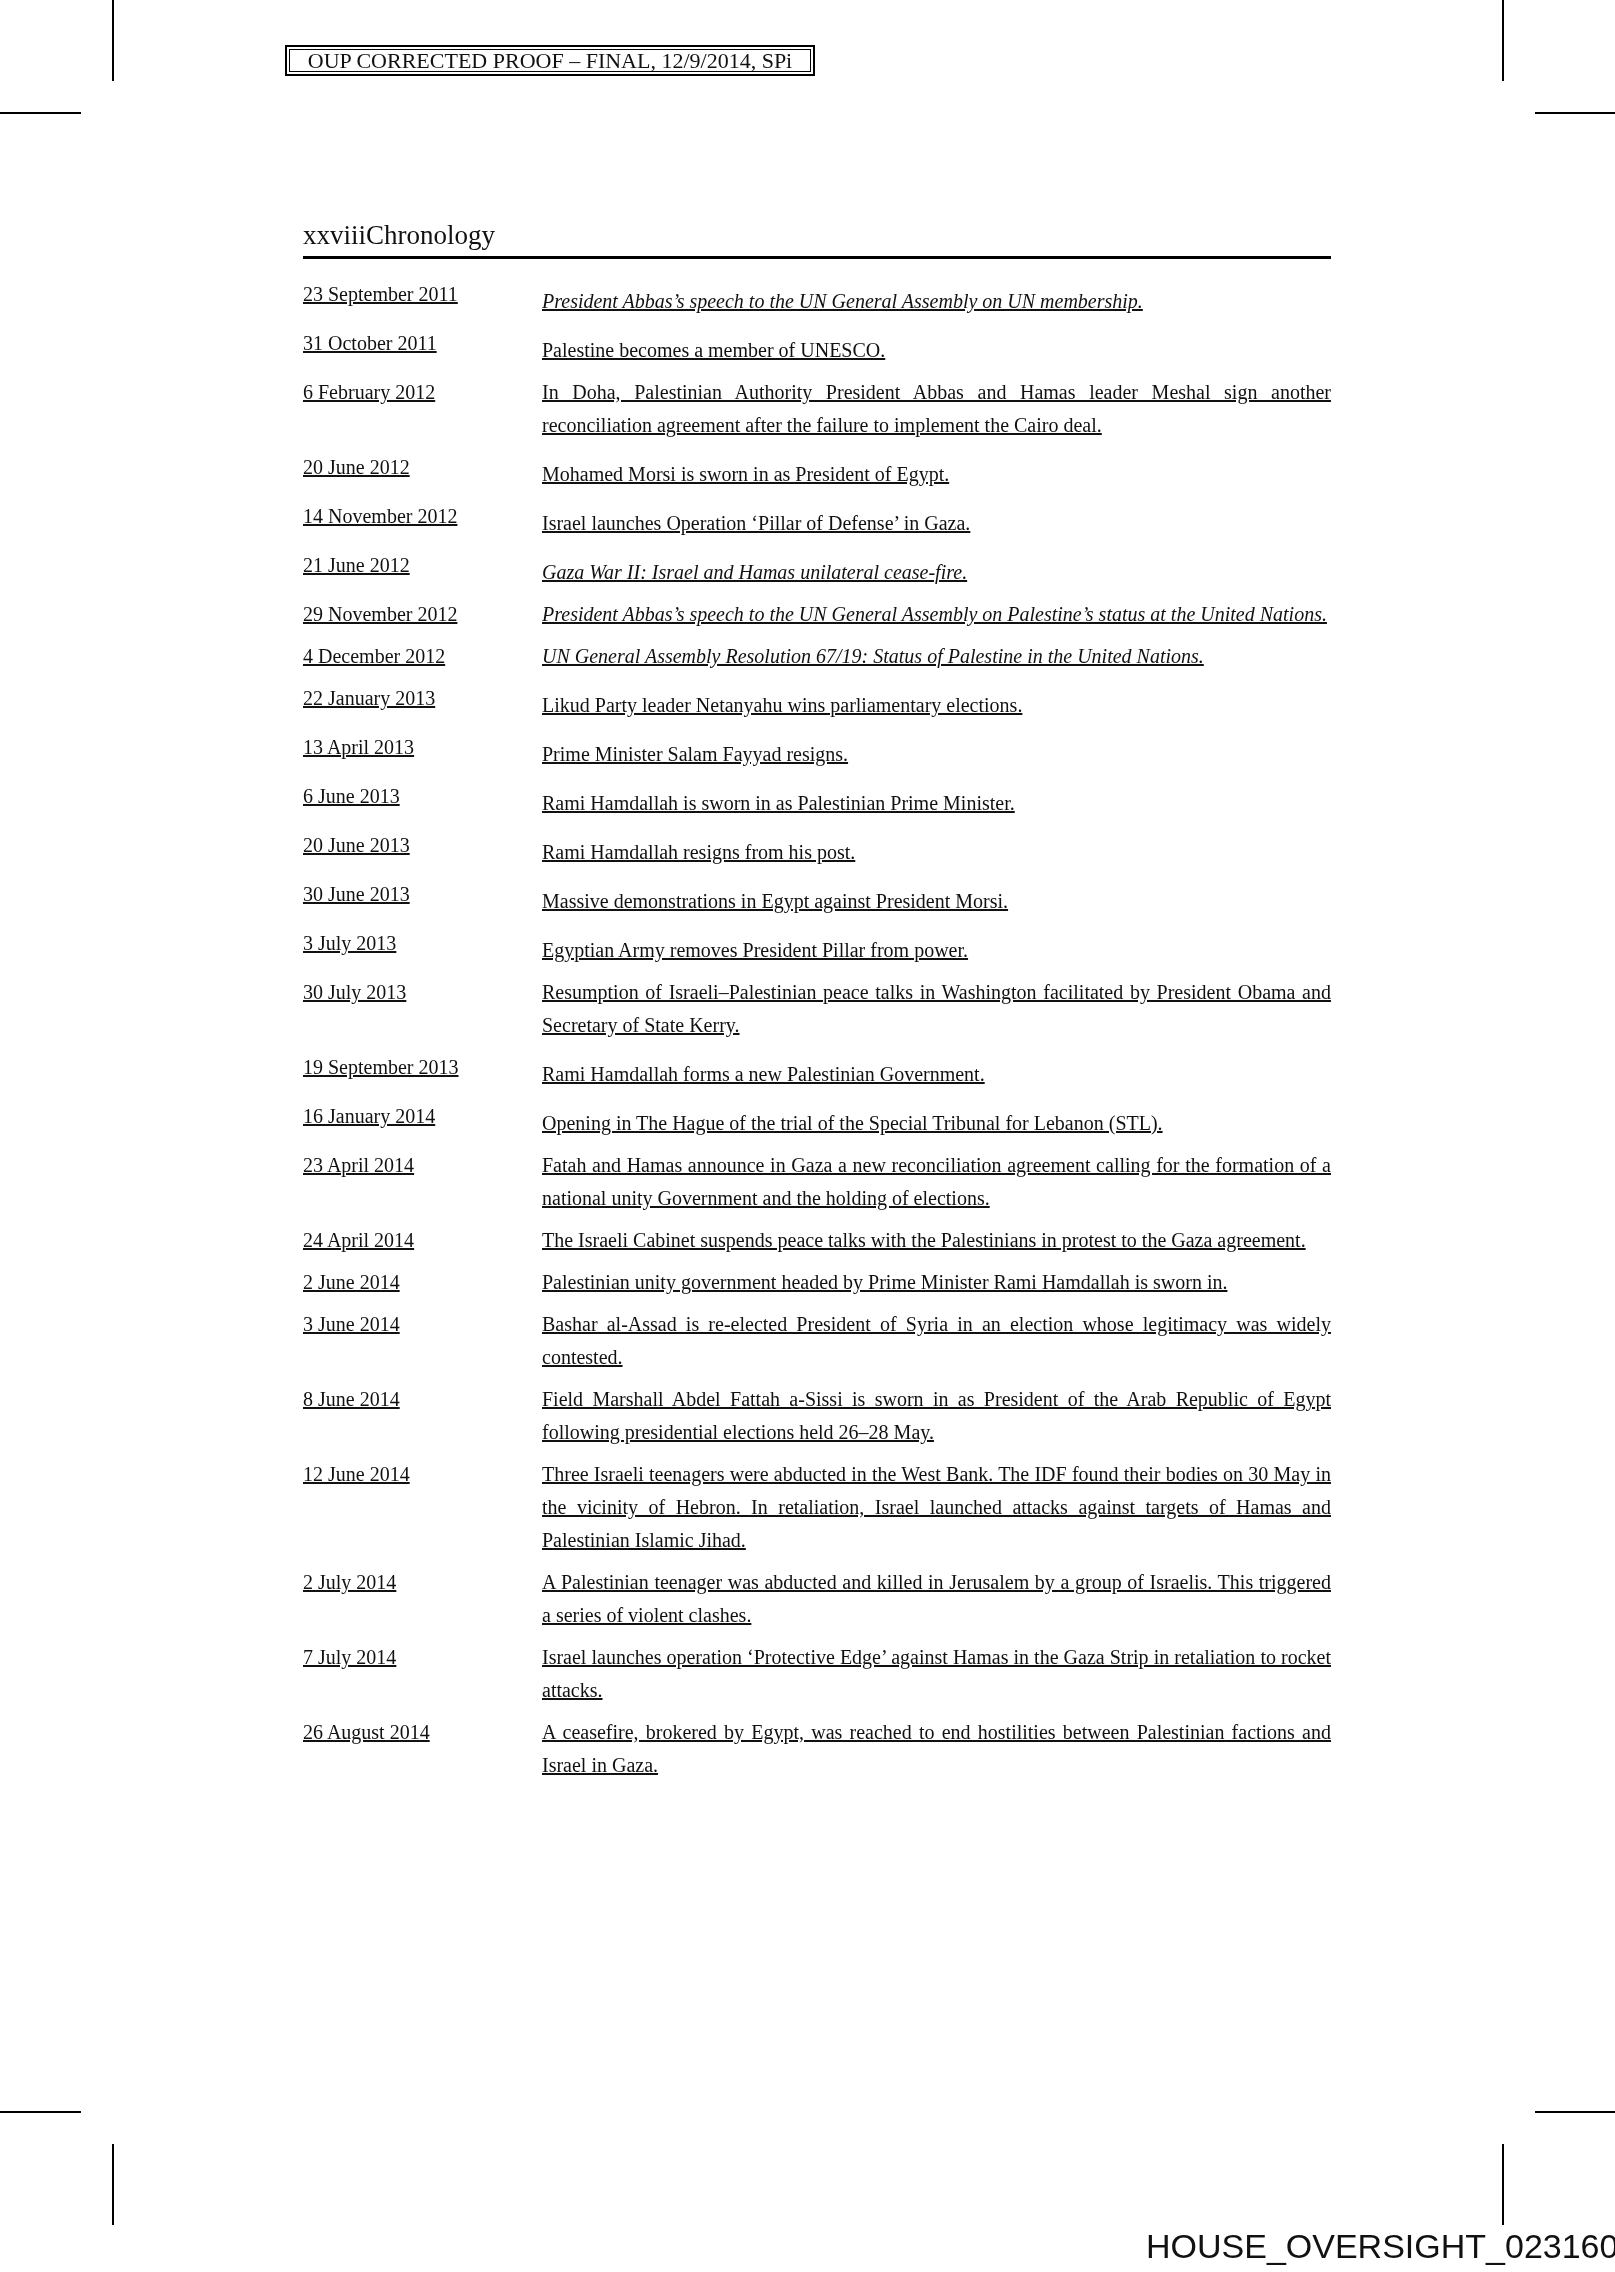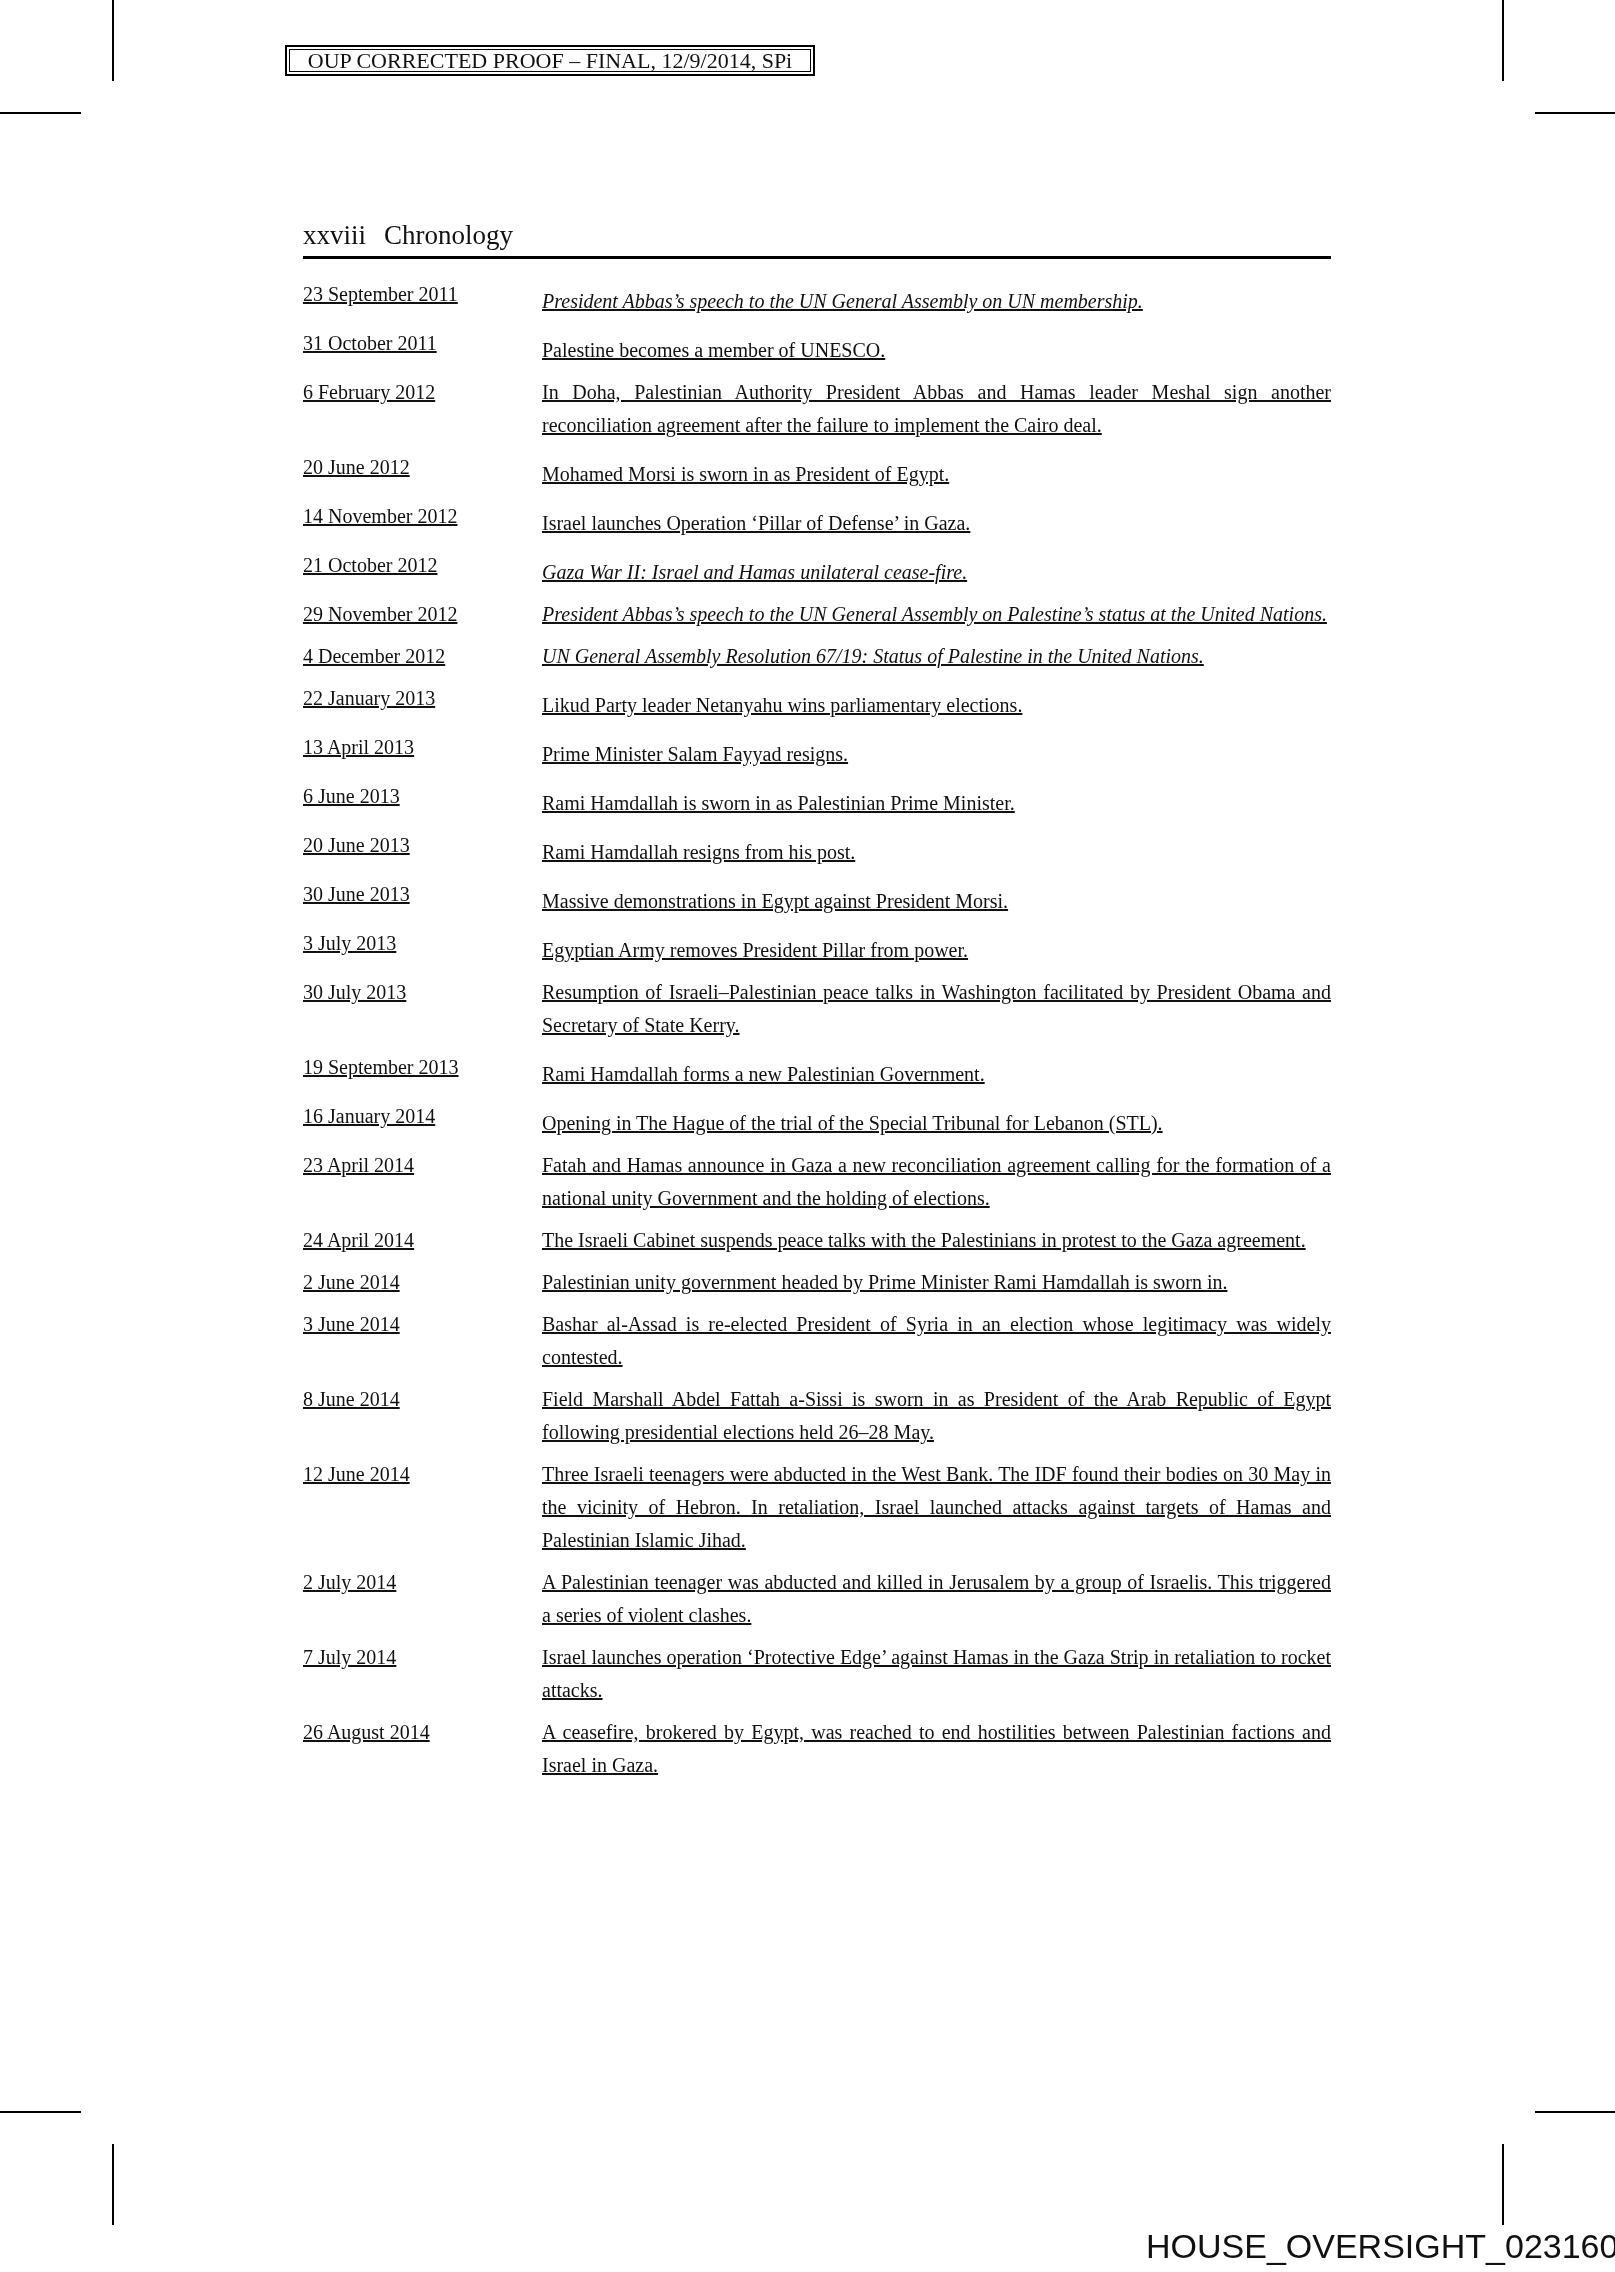--- a/index.html
+++ b/index.html
@@ -20,21 +20,21 @@
     position: relative;
     font-family: "Liberation Serif", "DejaVu Serif", serif;
     font-weight: normal; font-size: 22px; letter-spacing: 0px; white-space: nowrap;
     line-height: 1;
   }
   .running-head {
     position: absolute; left: 303px; top: 219px; width: 1028px;
     font-family: "Liberation Serif", "DejaVu Serif", serif;
     font-size: 27px; line-height: 32px; white-space: nowrap;
   }
-  .running-head .folio { margin-right: 18px; }
+  .running-head .folio { }
   .head-rule { position: absolute; left: 303px; top: 256px; width: 1028px; height: 2.8px; background: #000; }
   .chronology {
     position: absolute; left: 303px; top: 278px; width: 1028px;
     font-family: "Liberation Serif", "DejaVu Serif", serif;
     font-size: 20px; line-height: 33px; text-decoration: underline;
   }
   .entry { display: flex; margin-bottom: 9px; }
   .entry .date { width: 239px; flex: 0 0 239px; white-space: nowrap; }
   .entry .desc { flex: 1 1 auto; text-align: justify; }
   .entry .desc.italic { font-style: italic; }
@@ -82,21 +82,21 @@
     </div>
     <div class="entry">
       <div class="date">20 June 2012</div>
       <div class="desc left">Mohamed Morsi is sworn in as President of Egypt.</div>
     </div>
     <div class="entry">
       <div class="date">14 November 2012</div>
       <div class="desc left">Israel launches Operation ‘Pillar of Defense’ in Gaza.</div>
     </div>
     <div class="entry">
-      <div class="date">21 October 2012</div>
+      <div class="date">21 June 2012</div>
       <div class="desc italic left">Gaza War II: Israel and Hamas unilateral cease-fire.</div>
     </div>
     <div class="entry">
       <div class="date">29 November 2012</div>
       <div class="desc italic">President Abbas’s speech to the UN General Assembly on Palestine’s status at the United Nations.</div>
     </div>
     <div class="entry">
       <div class="date">4 December 2012</div>
       <div class="desc italic">UN General Assembly Resolution 67/19: Status of Palestine in the United Nations.</div>
     </div>

